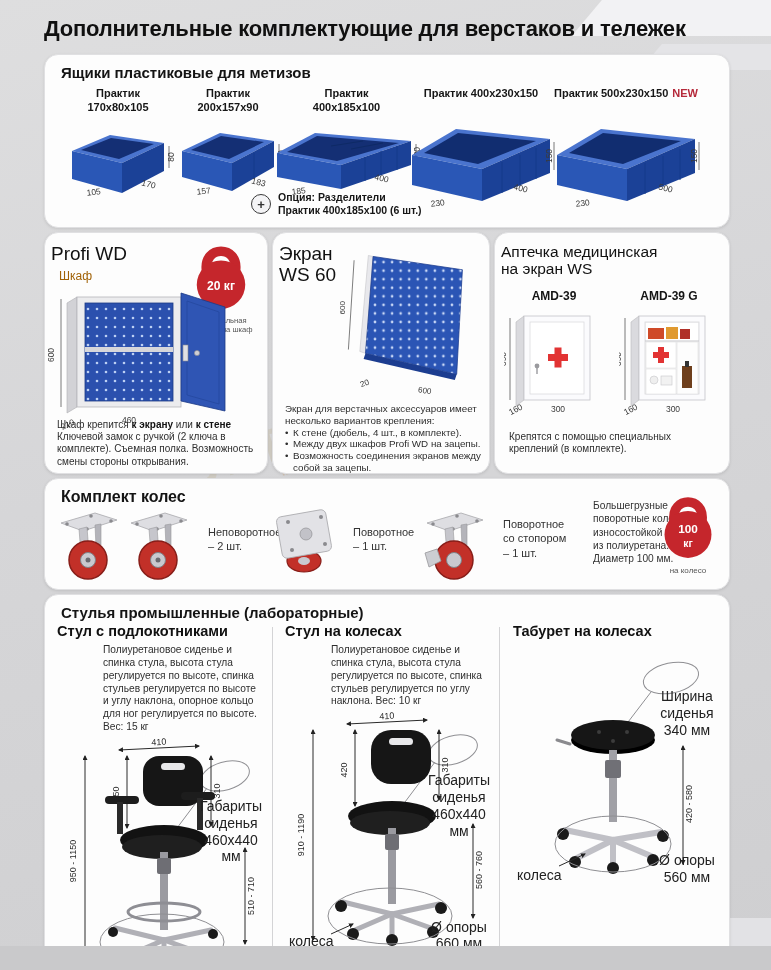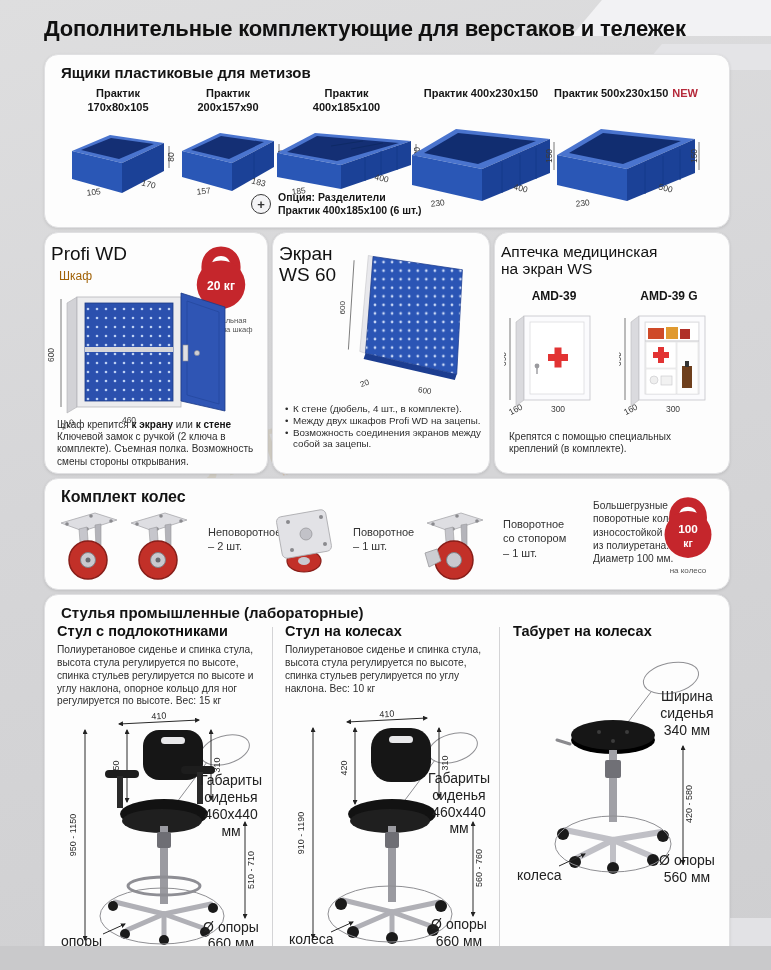--- a/index.html
+++ b/index.html
@@ -46,21 +46,21 @@
   .model-name{font-size:12px;font-weight:800;text-align:center;margin-bottom:1px;color:#141414;}
   .model-group{position:absolute;top:56px;text-align:center;}
   
   #card-wheels{left:44px;top:478px;width:684px;height:110px;}
   .wheel-label{position:absolute;font-size:11px;line-height:1.3;color:#333;}
   
   #card-chairs{left:44px;top:594px;width:684px;height:368px;}
   .vline{position:absolute;top:32px;bottom:10px;width:1px;background:#d4d4d6;}
   .chair-col{position:absolute;top:28px;width:206px;}
   .chair-title{font-size:14.5px;font-weight:800;color:#111;margin:0 0 5px 0;}
-  .chair-desc{font-size:10.2px;line-height:1.26;color:#2e2e2e;min-height:62px;}
+  .chair-desc{font-size:10.2px;line-height:1.26;color:#2e2e2e;min-height:62px;margin-left:46px;}
   .diagram{position:relative;width:206px;height:246px;margin-top:2px;}
   .note{position:absolute;font-size:14px;line-height:1.2;color:#222;text-align:center;}
   .note-seat{right:0;top:62px;width:64px;}
   .note-base{right:0;bottom:4px;width:64px;}
   .note-feet{left:4px;bottom:6px;width:50px;text-align:left;}
   .dimr{font-size:9px;fill:#2a2a2a;font-family:"Liberation Sans",sans-serif;}
   .dl{stroke:#2a2a2a;stroke-width:1;fill:none;}
   .sketch{stroke:#8f8f93;fill:none;stroke-width:1;}
 </style>
 </head>
@@ -221,20 +221,21 @@
       <polygon points="38,16 132,30 126,140 30,118" fill="#2b55b5" stroke="#1a3a8c" stroke-width="0.8"></polygon>
       <polygon points="38,16 132,30 126,140 30,118" fill="url(#pd2)"></polygon>
       <polygon points="30,118 126,140 124,146 28,124" fill="#1c3d90"></polygon>
       <line x1="18" y1="20" x2="12" y2="114" stroke="#555" stroke-width="0.8"></line>
       <text class="dim" x="8" y="70" text-anchor="middle" transform="rotate(-90 8 70)">600</text>
       <text class="dim" x="92" y="160" text-anchor="middle" transform="rotate(8 92 160)">600</text>
       <text class="dim" x="30" y="152" text-anchor="middle" transform="rotate(-20 30 152)">20</text>
     </svg>
 
     <div class="body-text" style="left:12px;right:6px;top:170px;font-size:9.8px;line-height:1.2;">
+      <div>Экран для верстачных аксессуаров имеет несколько вариантов крепления:</div>
       <ul class="bullets">
         <li>К стене (дюбель, 4 шт., в комплекте).</li>
         <li>Между двух шкафов Profi WD на зацепы.</li>
         <li>Возможность соединения экранов между собой за зацепы.</li>
       </ul>
     </div>
   </section>
 
   <section class="card" id="card-apt">
     <div class="big-title" style="font-size:15.5px;">

